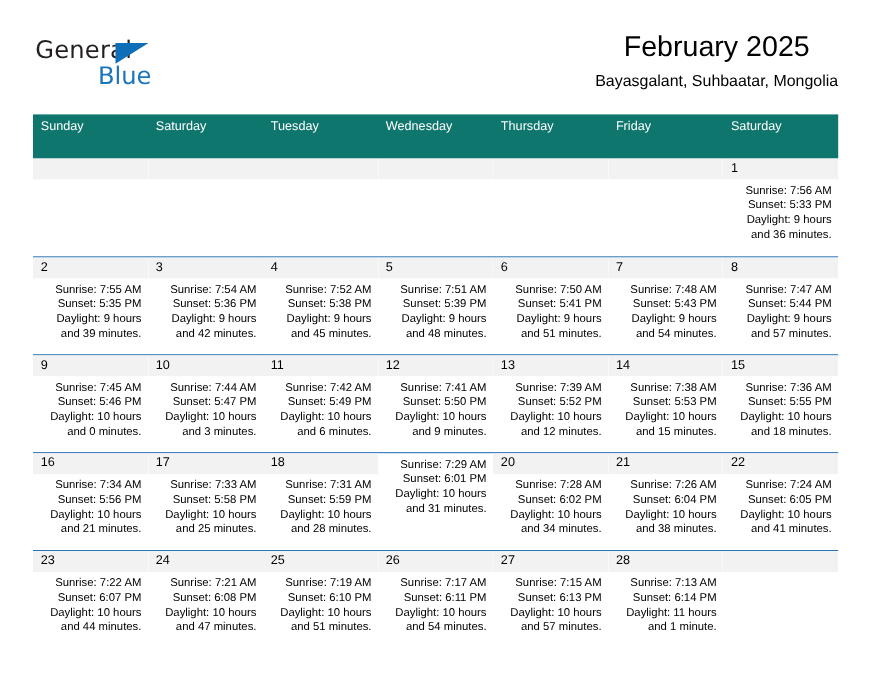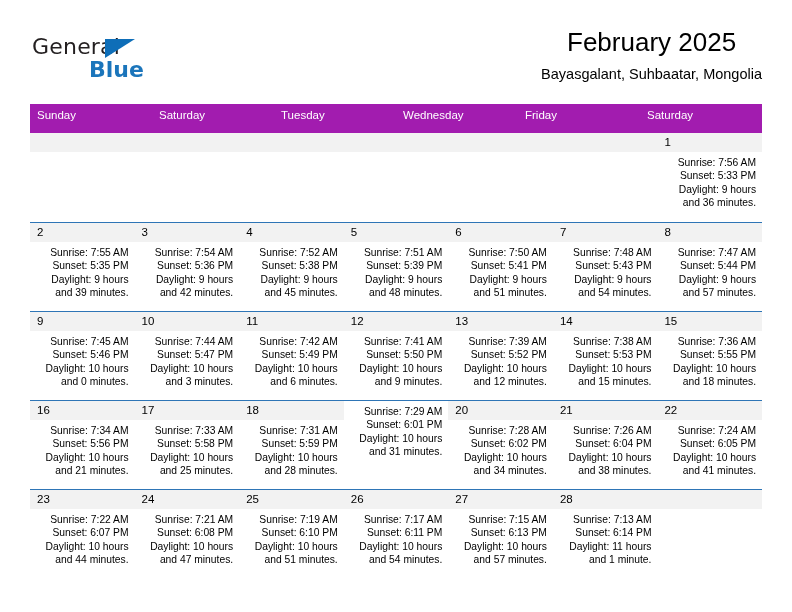--- a/index.html
+++ b/index.html
@@ -57,21 +57,21 @@
     border-left: 30px solid #0e6eb8;
     border-bottom: 19px solid transparent;
   }
   .logo-blue {
     position: absolute;
     left: 57px;
     top: 23px;
     font-size: 22px;
     color: #1b75bb;
     font-family: "DejaVu Sans", sans-serif;
-    font-weight: 700;
+    font-weight: 400;
     line-height: 1;
   }
   .title-block {
     position: absolute;
     right: 0;
     top: 0;
     text-align: center;
   }
   .cal-title {
     font-size: 26px;
@@ -91,22 +91,22 @@
 
   
   .calendar {
     position: absolute;
     left: 30px;
     top: 104px;
     width: 732px;
   }
   .weekdays {
     display: flex;
-    background: #a21caf;
-    height: 29px;
+    background: #0f766e;
+    height: 40px;
   }
   .weekday {
     flex: 1 1 0;
     color: #ffffff;
     font-size: 11.5px;
     line-height: 23px;
     padding-left: 7px;
     box-sizing: border-box;
     white-space: nowrap;
   }
@@ -171,20 +171,21 @@
 
   </div>
 
   <div class="calendar">
 
     <div class="weekdays">
       <div class="weekday">Sunday</div>
       <div class="weekday">Saturday</div>
       <div class="weekday">Tuesday</div>
       <div class="weekday">Wednesday</div>
+      <div class="weekday">Thursday</div>
       <div class="weekday">Friday</div>
       <div class="weekday">Saturday</div>
     </div>
 
     <div id="weeks-container">
         <div class="week">
           <div class="daycell empty">
             <div class="daynum-band">
               <span class="daynum"></span>
             </div>

